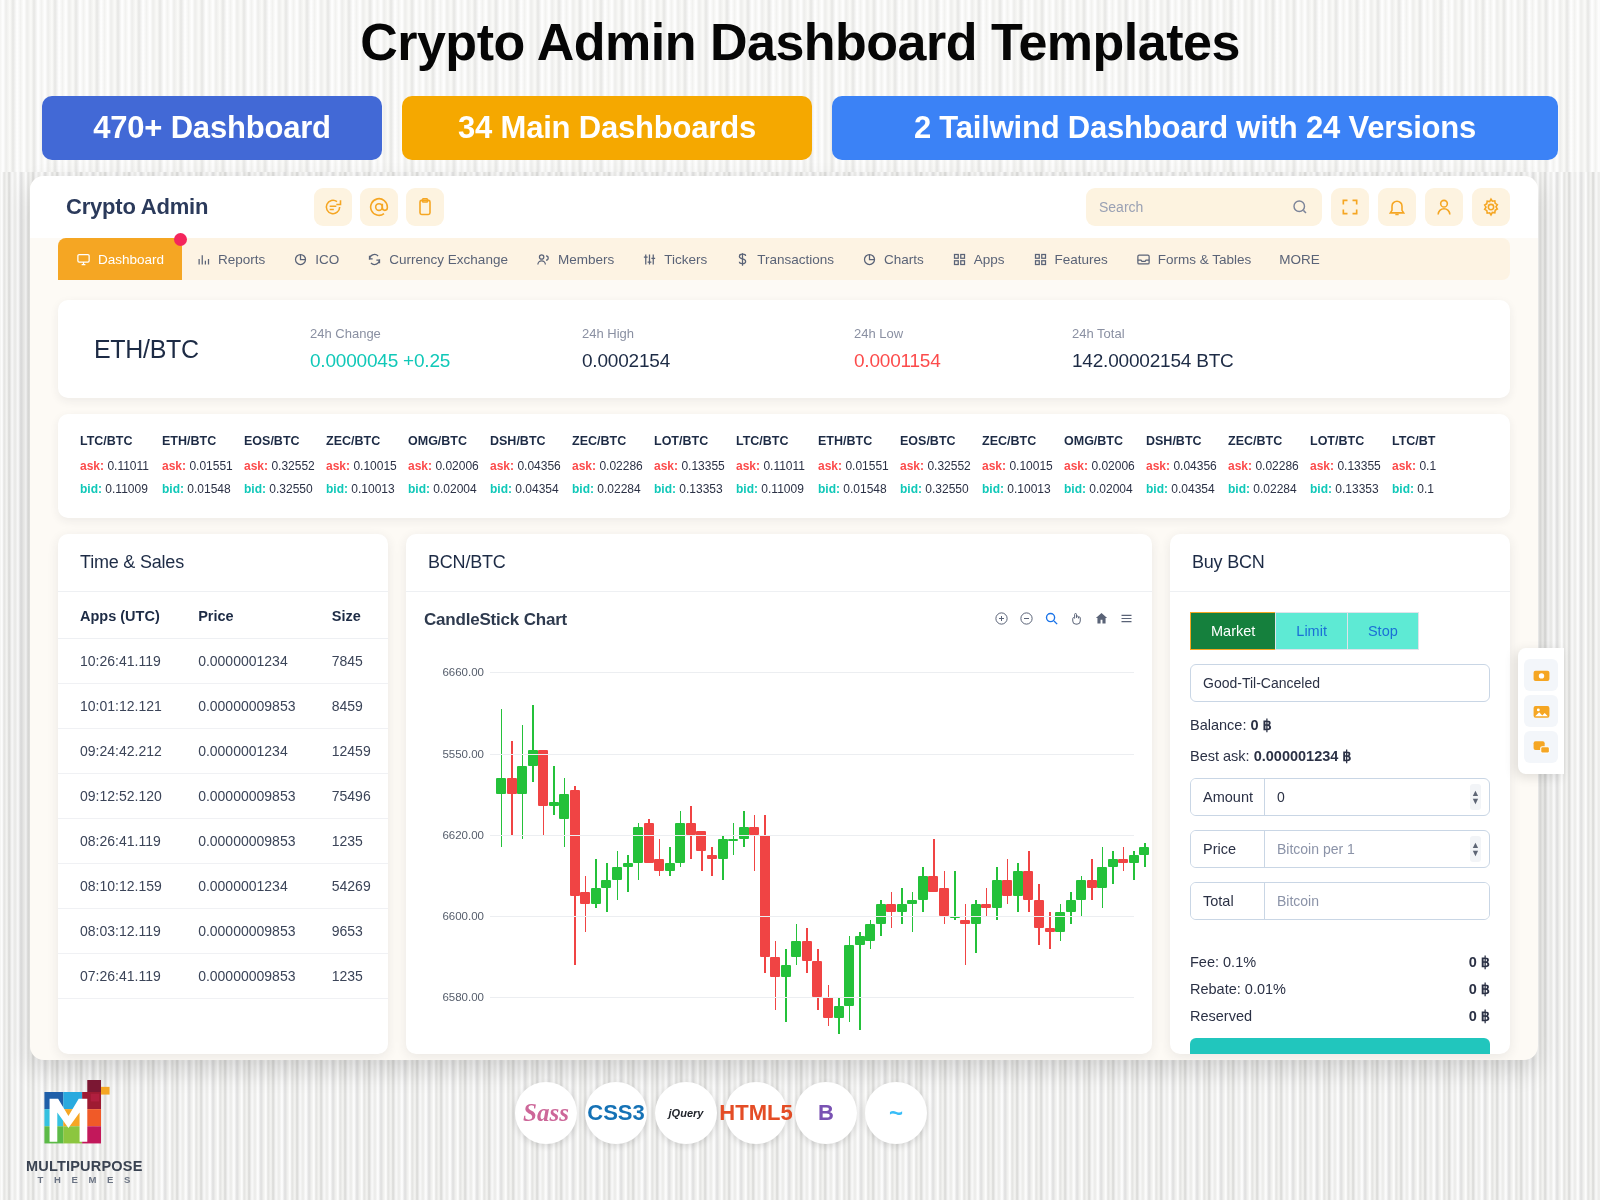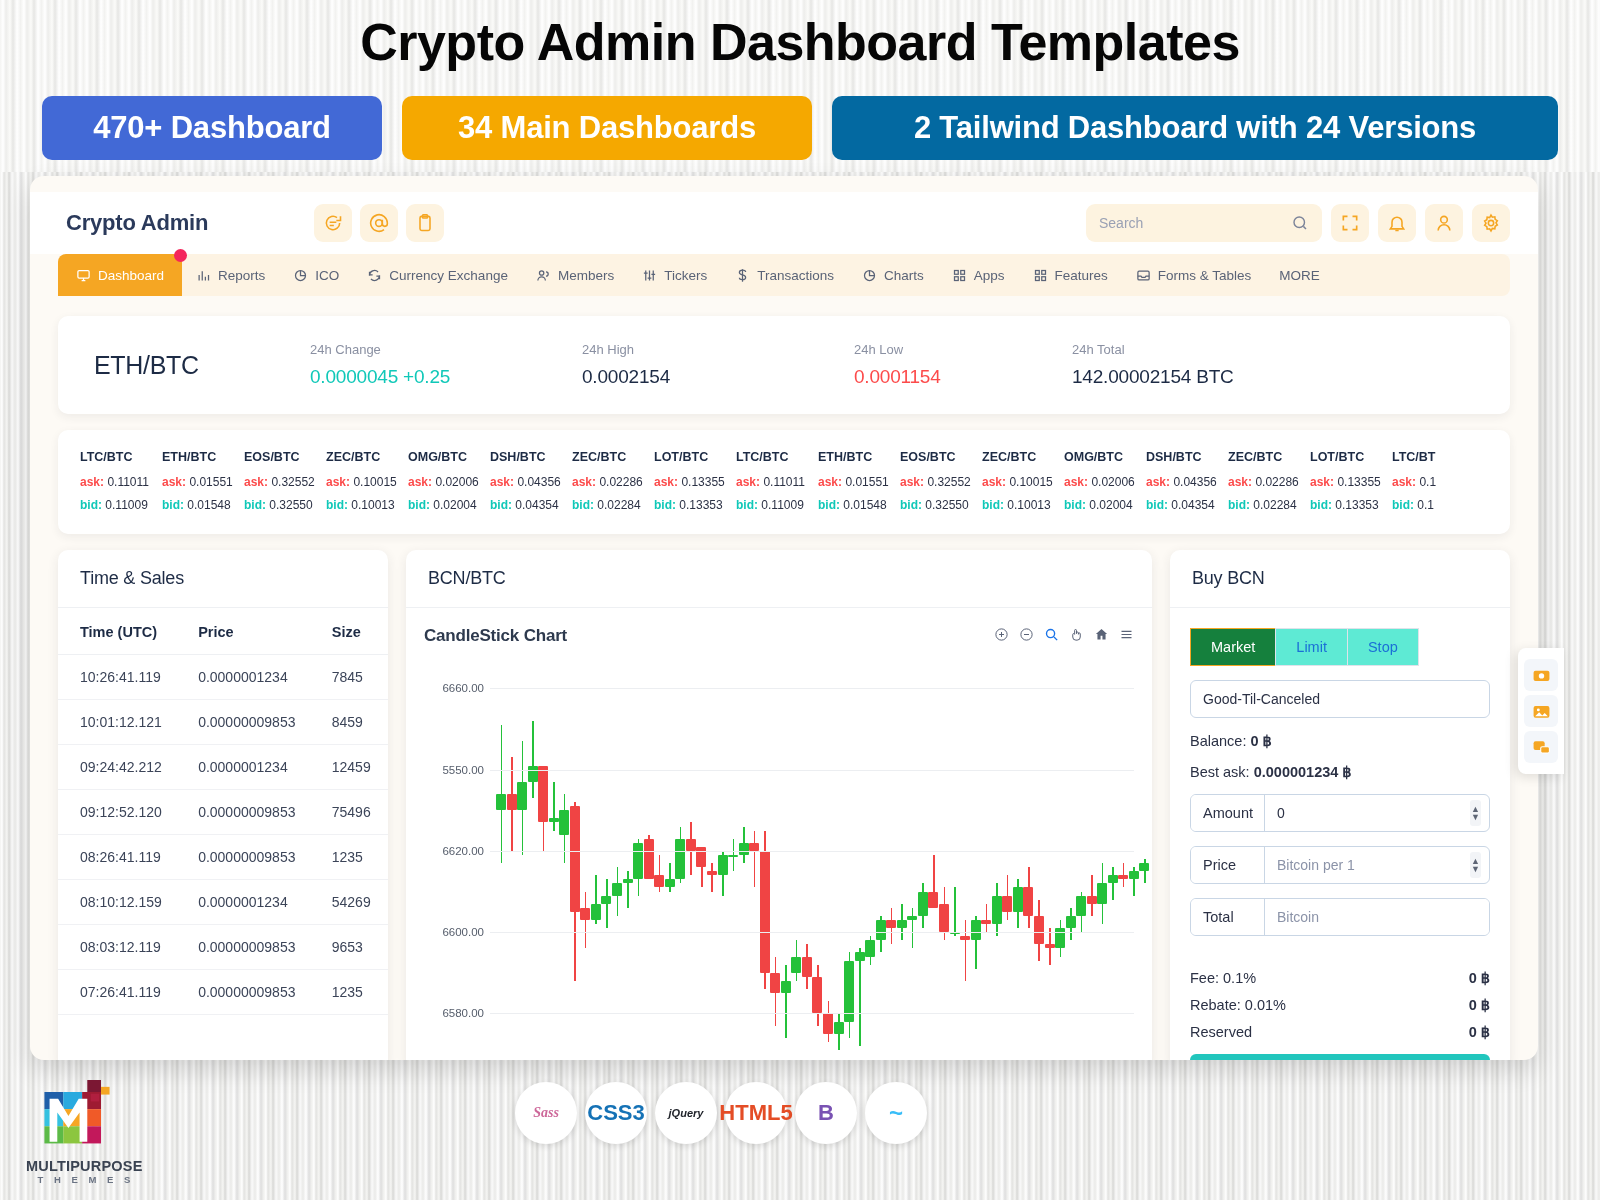--- a/index.html
+++ b/index.html
@@ -52,39 +52,38 @@
     font-weight: bold;
     display: flex;
     align-items: center;
     justify-content: center;
     height: 64px;
     white-space: nowrap;
     letter-spacing: -0.2px;
   }
   .badge.b1 { background: #4269d6; width: 340px; }
   .badge.b2 { background: #f5a800; width: 410px; }
-  .badge.b3 { background: #0369a1; flex: 1; }
+  .badge.b3 { background: #3b82f6; flex: 1; }
 
   
   .dash {
     position: absolute;
     left: 30px; top: 176px;
     width: 1508px; height: 884px;
     background: #fdfaf5;
     border-radius: 14px 14px 14px 14px;
     box-shadow: 0 10px 26px rgba(0,0,0,0.14);
     overflow: hidden;
   }
   .dash-topbar {
     height: 62px;
     background: #ffffff;
     display: flex;
     align-items: center;
     padding: 0 28px 0 36px;
-    margin-top: 16px;
   }
   .brand {
     font-size: 22px; font-weight: bold; color: #2b3a5b;
     letter-spacing: -0.2px;
   }
   .topbar-icons { display: flex; gap: 8px; margin-left: 106px; }
   .ico-btn {
     width: 38px; height: 38px; border-radius: 9px;
     background: #fdf3e0;
     display: flex; align-items: center; justify-content: center;
@@ -321,21 +320,21 @@
     position: absolute; left: 515px; top: 1082px;
     display: flex; gap: 8px;
   }
   .tech {
     width: 62px; height: 62px; border-radius: 50%;
     background: #ffffff;
     box-shadow: 0 2px 7px rgba(0,0,0,0.13);
     display: flex; align-items: center; justify-content: center;
     font-size: 11px; font-weight: bold;
   }
-  .tech-sass { color: #cd6799; font-style: italic; font-size: 14px; font-family: "Liberation Serif", serif; text-align: right; }
+  .tech-sass { color: #cd6799; font-style: italic; font-size: 25px; font-family: "Liberation Serif", serif; text-align: right; }
   .tech-css { color: #1572b6; font-size: 22px; font-weight:bold; }
   .tech-jq { color: #21242b; font-size: 11px; font-style: italic; font-weight:bold;}
   .tech-html { color: #e44d26; font-size: 22px; font-weight:bold; }
   .tech-bs { color: #7952b3; font-size: 22px; font-weight:bold; }
   .tech-tw { color: #38bdf8; font-size: 24px; }
 </style>
 </head>
 <body>
 
 <div class="bg-stripes"></div>
@@ -609,21 +608,21 @@
       </div>
   </div>
 
   <div class="panels">
 
     <div class="card p-left">
       <div class="card-head">Time &amp; Sales</div>
       <table class="ts">
         <thead>
             <tr>
-          <th>Time (UTC)</th>
+          <th>Apps (UTC)</th>
           <th>Price</th>
           <th>Size</th>
         </tr>
           </thead>
         <tbody id="ts-body">
             <tr>
               <td>10:26:41.119</td>
               <td class="px-green">0.0000001234</td>
               <td>7845</td>
             </tr>

